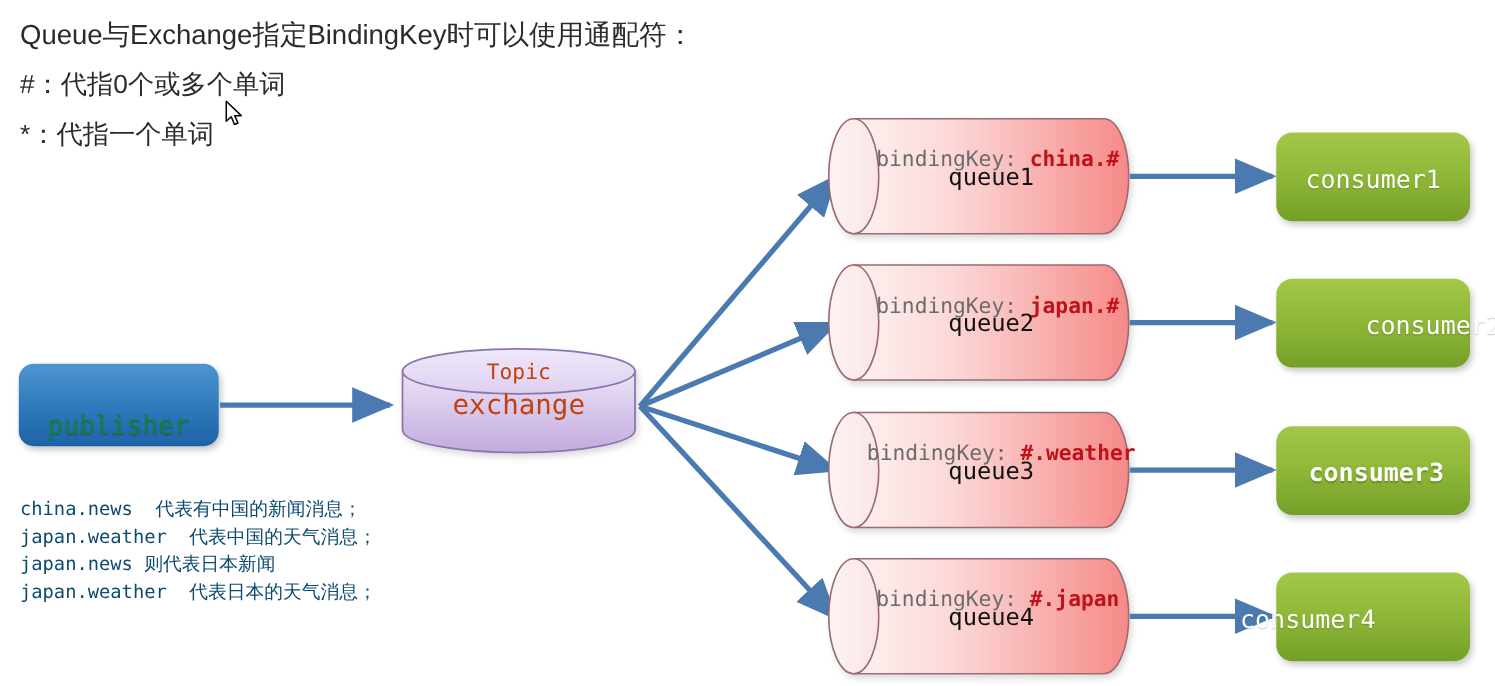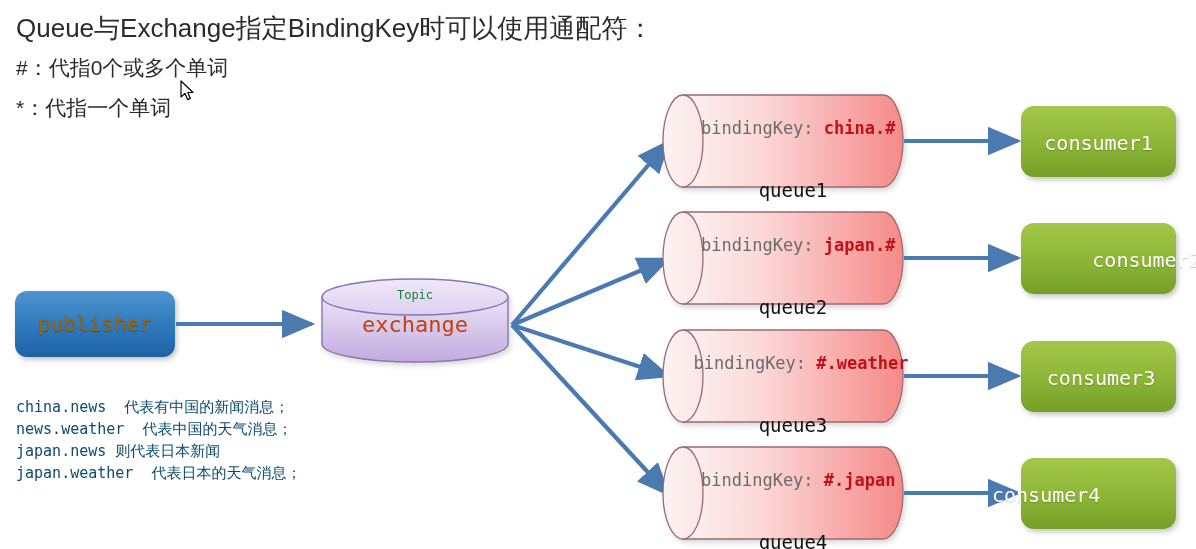--- a/index.html
+++ b/index.html
@@ -23,21 +23,21 @@
     top: 8px;
     width: 620px;
   }
   .note-line {
     font-family: "Liberation Sans", sans-serif;
     font-size: 21px;
     line-height: 40px;
     color: #2b2b2b;
     white-space: pre;
   }
-  #notes .note-line.title { font-size: 26px; }
+  #notes .note-line.title { font-size: 22px; }
 
   
   #legend {
     position: absolute;
     left: 16px;
     top: 396px;
     width: 400px;
   }
   .legend-line {
     font-family: "DejaVu Sans Mono", "Liberation Mono", monospace;
@@ -58,47 +58,47 @@
 
   
   .lbl {
     position: absolute;
     white-space: pre;
     pointer-events: none;
   }
   .publisher-label {
     font-family: "DejaVu Sans Mono", "Liberation Mono", monospace;
     font-size: 21px;
-    color: #a16207;
+    color: #15803d;
     text-shadow: 0 1px 1px rgba(0,0,0,0.25);
+    margin-top: 16px;
   }
   .exchange-top-label {
     font-family: "DejaVu Sans Mono", "Liberation Mono", monospace;
-    font-size: 12px;
-    color: #15803d;
+    font-size: 17px;
+    color: #c2410c;
   }
   .exchange-label {
     font-family: "DejaVu Sans Mono", "Liberation Mono", monospace;
     font-size: 22px;
     color: #c2410c;
   }
   .queue-binding {
     font-family: "DejaVu Sans Mono", "Liberation Mono", monospace;
     font-size: 17px;
     color: #6b6b6b;
   }
   .queue-binding b {
     color: #bf1118;
     font-weight: bold;
   }
   .queue-label {
     font-family: "DejaVu Sans Mono", "Liberation Mono", monospace;
     font-size: 19px;
     color: #111111;
-    margin-top: 48px;
   }
   .consumer-label {
     font-family: "DejaVu Sans Mono", "Liberation Mono", monospace;
     font-size: 20px;
     color: #ffffff;
     text-shadow: 0 1px 1px rgba(0,0,0,0.22);
   }
 
   
   #cursor {
@@ -204,21 +204,21 @@
 </svg>
 
 <div id="notes">
   <div class="note-line title">Queue与Exchange指定BindingKey时可以使用通配符：</div>
   <div class="note-line">#：代指0个或多个单词</div>
   <div class="note-line">*：代指一个单词</div>
 </div>
 
 <div id="legend">
   <div class="legend-line">china.news  代表有中国的新闻消息；</div>
-  <div class="legend-line">news.weather  代表中国的天气消息；</div>
+  <div class="legend-line">japan.weather  代表中国的天气消息；</div>
   <div class="legend-line">japan.news 则代表日本新闻</div>
   <div class="legend-line">japan.weather  代表日本的天气消息；</div>
 </div>
 
 <div class="lbl publisher-label" style="left:15px; top:312px; width:160px; text-align:center;">publisher</div>
 
 <div class="lbl exchange-top-label" style="left:322px; top:288px; width:186px; text-align:center;">Topic</div>
 <div class="lbl exchange-label" style="left:322px; top:312px; width:186px; text-align:center;">exchange</div>
 
 <div class="lbl queue-binding" style="left:673px; top:98px; width:230px; text-align:center;">
@@ -236,18 +236,18 @@
 </div>
 <div class="lbl queue-label" style="left:683px; top:366px; width:220px; text-align:center;">queue3</div>
 
 <div class="lbl queue-binding" style="left:673px; top:450px; width:230px; text-align:center;">
   <span>bindingKey: </span><b>#.japan</b>
 </div>
 <div class="lbl queue-label" style="left:683px; top:483px; width:220px; text-align:center;">queue4</div>
 
 <div class="lbl consumer-label" style="left:1021px; top:131px; width:155px; text-align:center;">consumer1</div>
 <div class="lbl consumer-label" style="left:1021px; top:248px; width:155px; text-align:center;padding-left:48px;">consumer2</div>
-<div class="lbl consumer-label" style="left:1021px; top:366px; width:160px; text-align:center;">consumer3</div>
+<div class="lbl consumer-label" style="left:1021px; top:366px; width:160px; text-align:center;font-weight:bold;">consumer3</div>
 <div class="lbl consumer-label" style="left:992px; top:483px; width:164px; ">consumer4</div>
 
 <svg id="cursor" viewBox="0 0 16 22" xmlns="http://www.w3.org/2000/svg">
   <path d="M1,1 L1,17 L5,13.4 L7.6,19.6 L10.3,18.4 L7.8,12.5 L13,12.5 Z" fill="#ffffff" stroke="#000000" stroke-width="1.2" stroke-linejoin="round"></path>
 </svg>
 
 </body></html>

